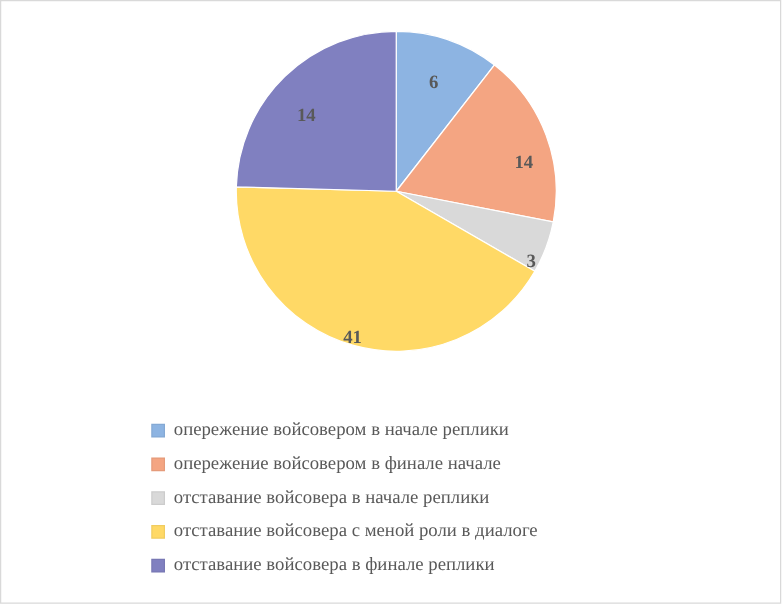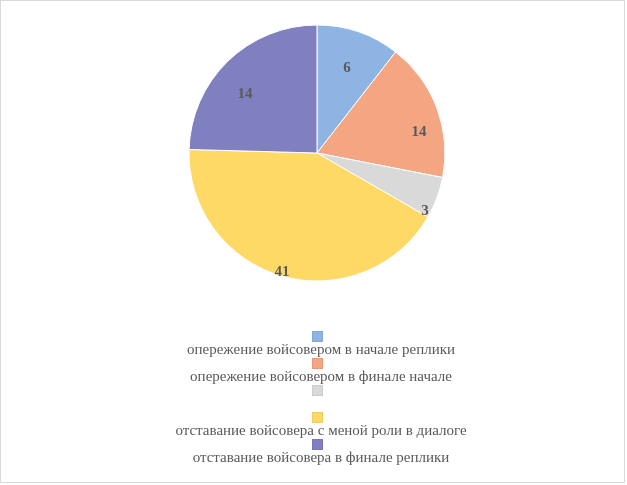--- a/index.html
+++ b/index.html
@@ -45,21 +45,20 @@
   .legend {
     position: absolute;
     left: 120px;
     top: 330px;
     width: 400px;
   }
   .legend-item {
     display: flex;
     align-items: center;
     height: 27px;
-    flex-direction: column;
   }
   .legend-swatch {
     width: 11px;
     height: 11px;
     margin-right: 7px;
     flex: 0 0 auto;
     border: 1px solid rgba(0,0,0,0.06);
     box-sizing: border-box;
   }
   .legend-label {
@@ -98,20 +97,21 @@
     <div class="legend-item">
       <span class="legend-swatch" style="background: rgb(141, 180, 226);"></span>
       <span class="legend-label">опережение войсовером в начале реплики</span>
     </div>
     <div class="legend-item">
       <span class="legend-swatch" style="background: rgb(244, 165, 130);"></span>
       <span class="legend-label">опережение войсовером в финале начале</span>
     </div>
     <div class="legend-item">
       <span class="legend-swatch" style="background: rgb(217, 217, 217);"></span>
+      <span class="legend-label">отставание войсовера в начале реплики</span>
     </div>
     <div class="legend-item">
       <span class="legend-swatch" style="background: rgb(255, 217, 102);"></span>
       <span class="legend-label">отставание войсовера с меной роли в диалоге</span>
     </div>
     <div class="legend-item">
       <span class="legend-swatch" style="background: rgb(128, 128, 192);"></span>
       <span class="legend-label">отставание войсовера в финале реплики</span>
     </div>
   </div>

